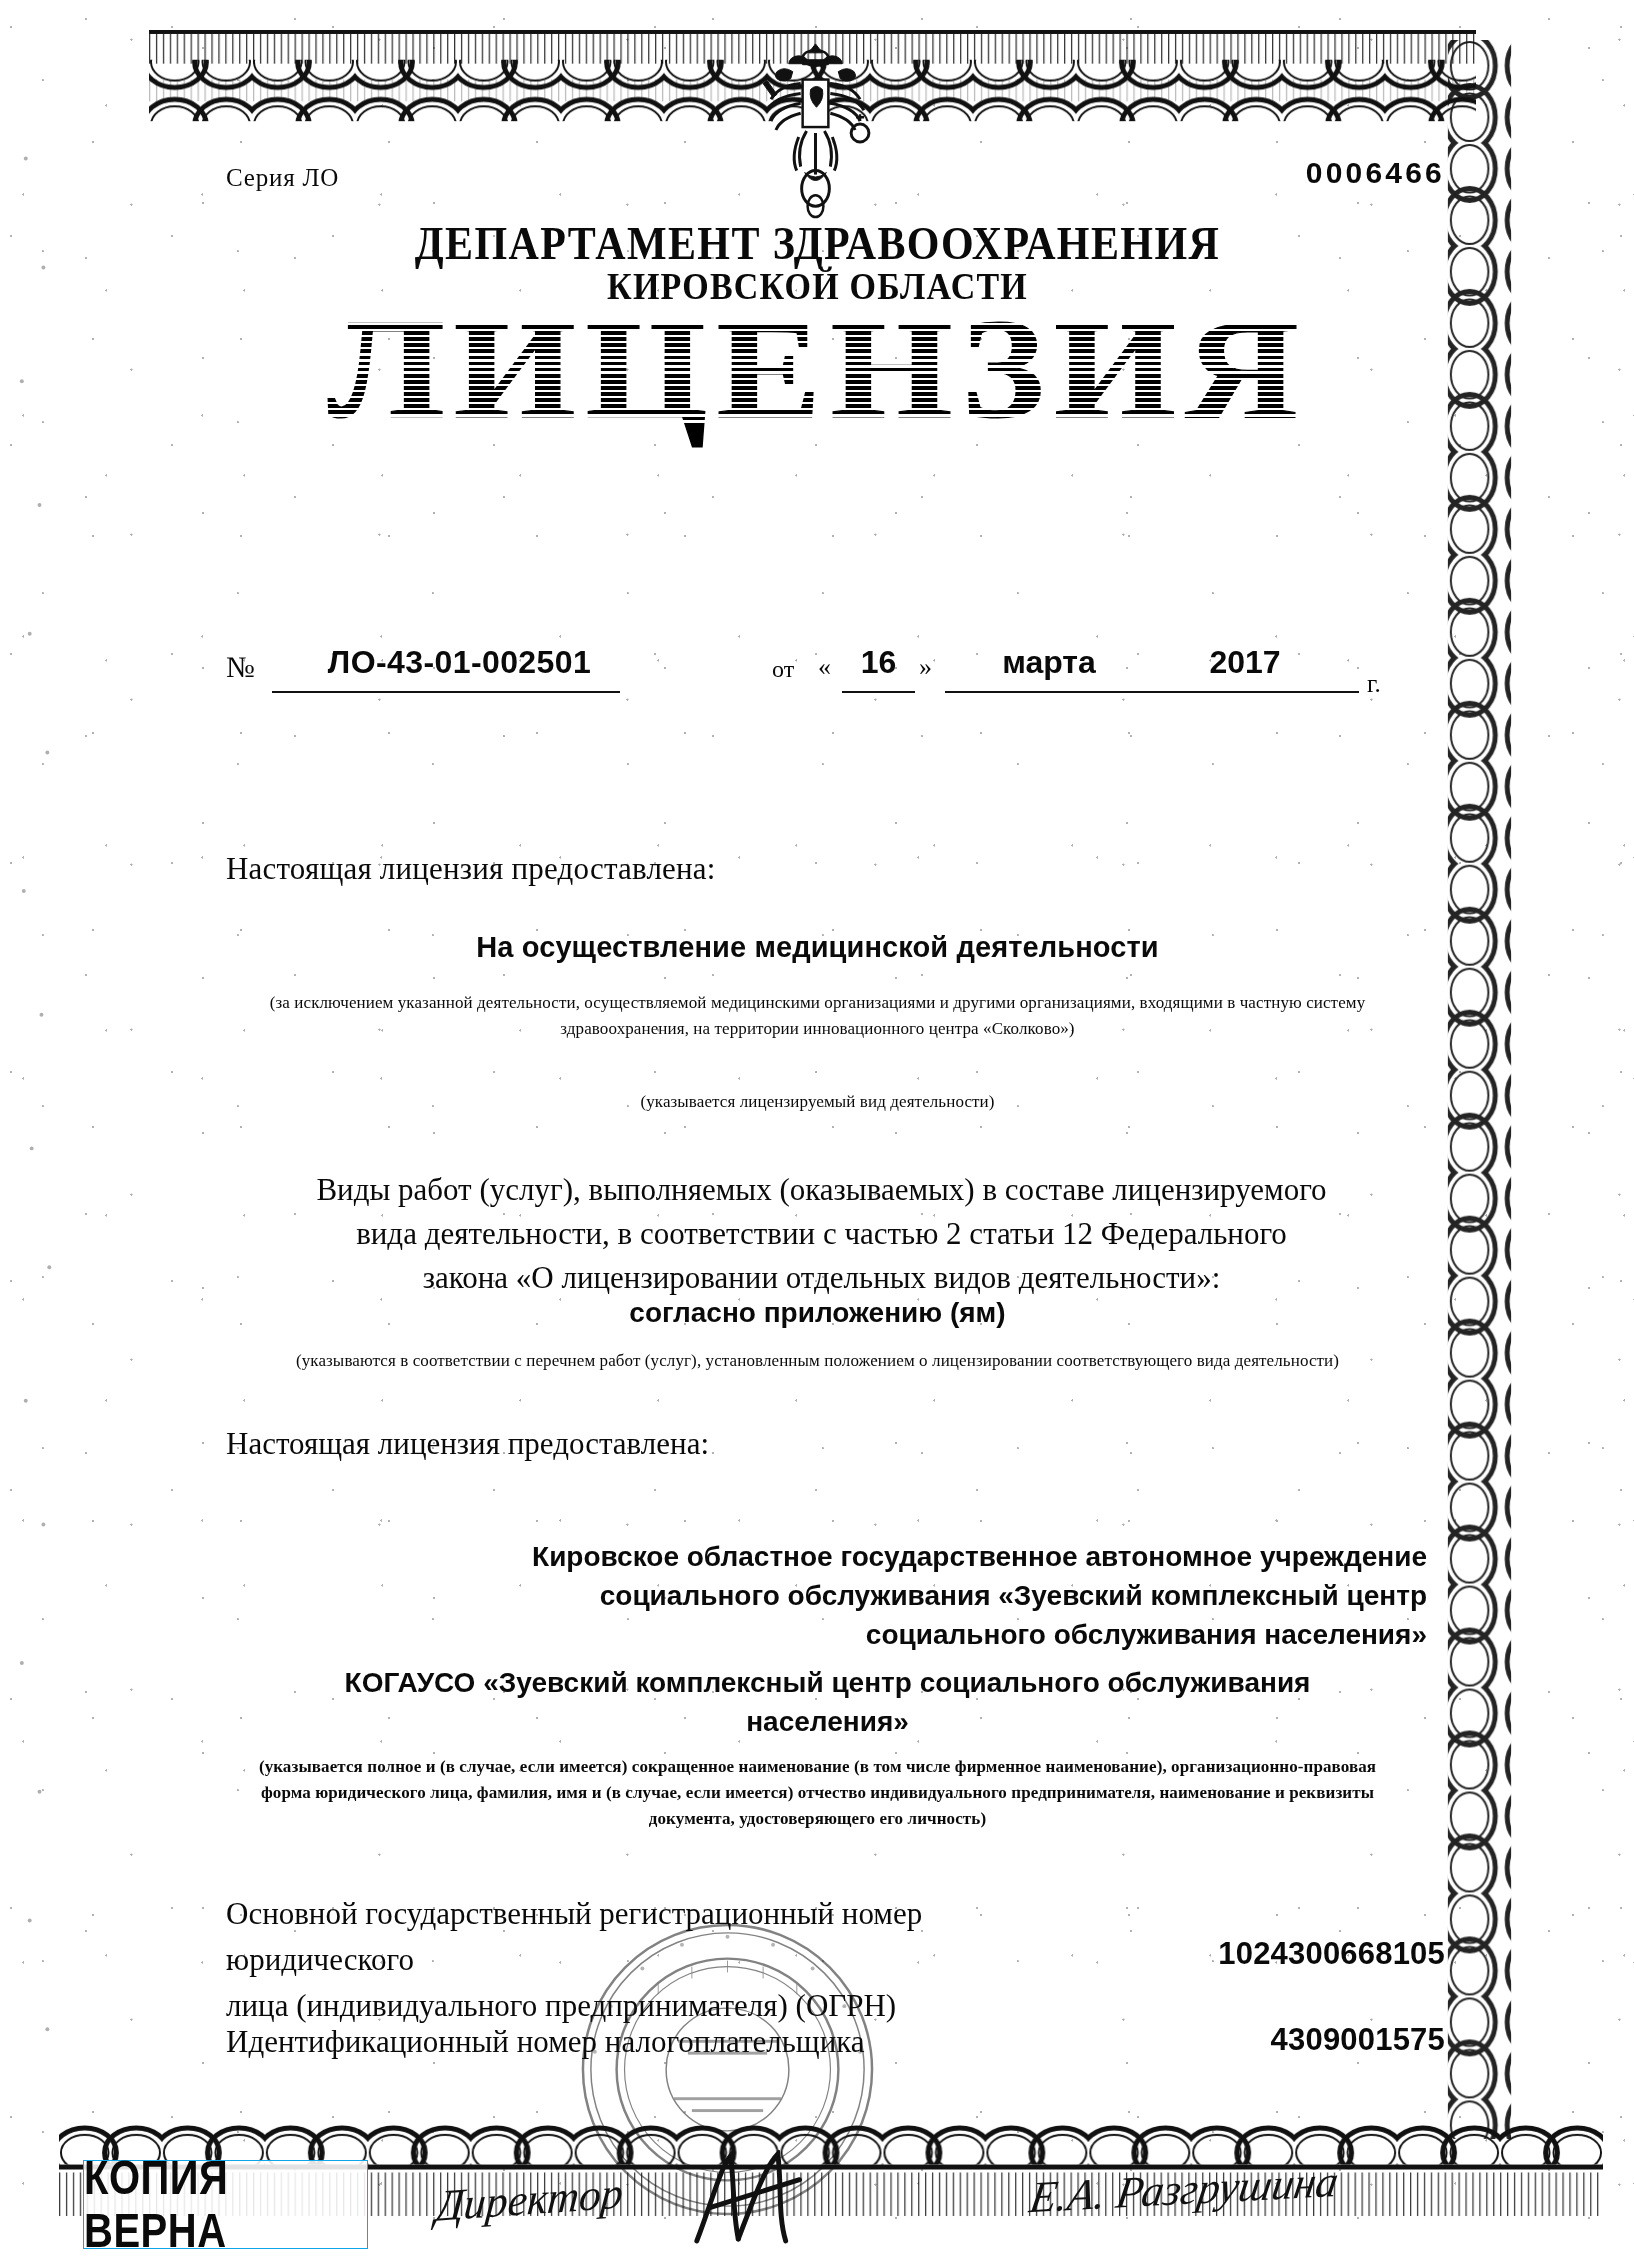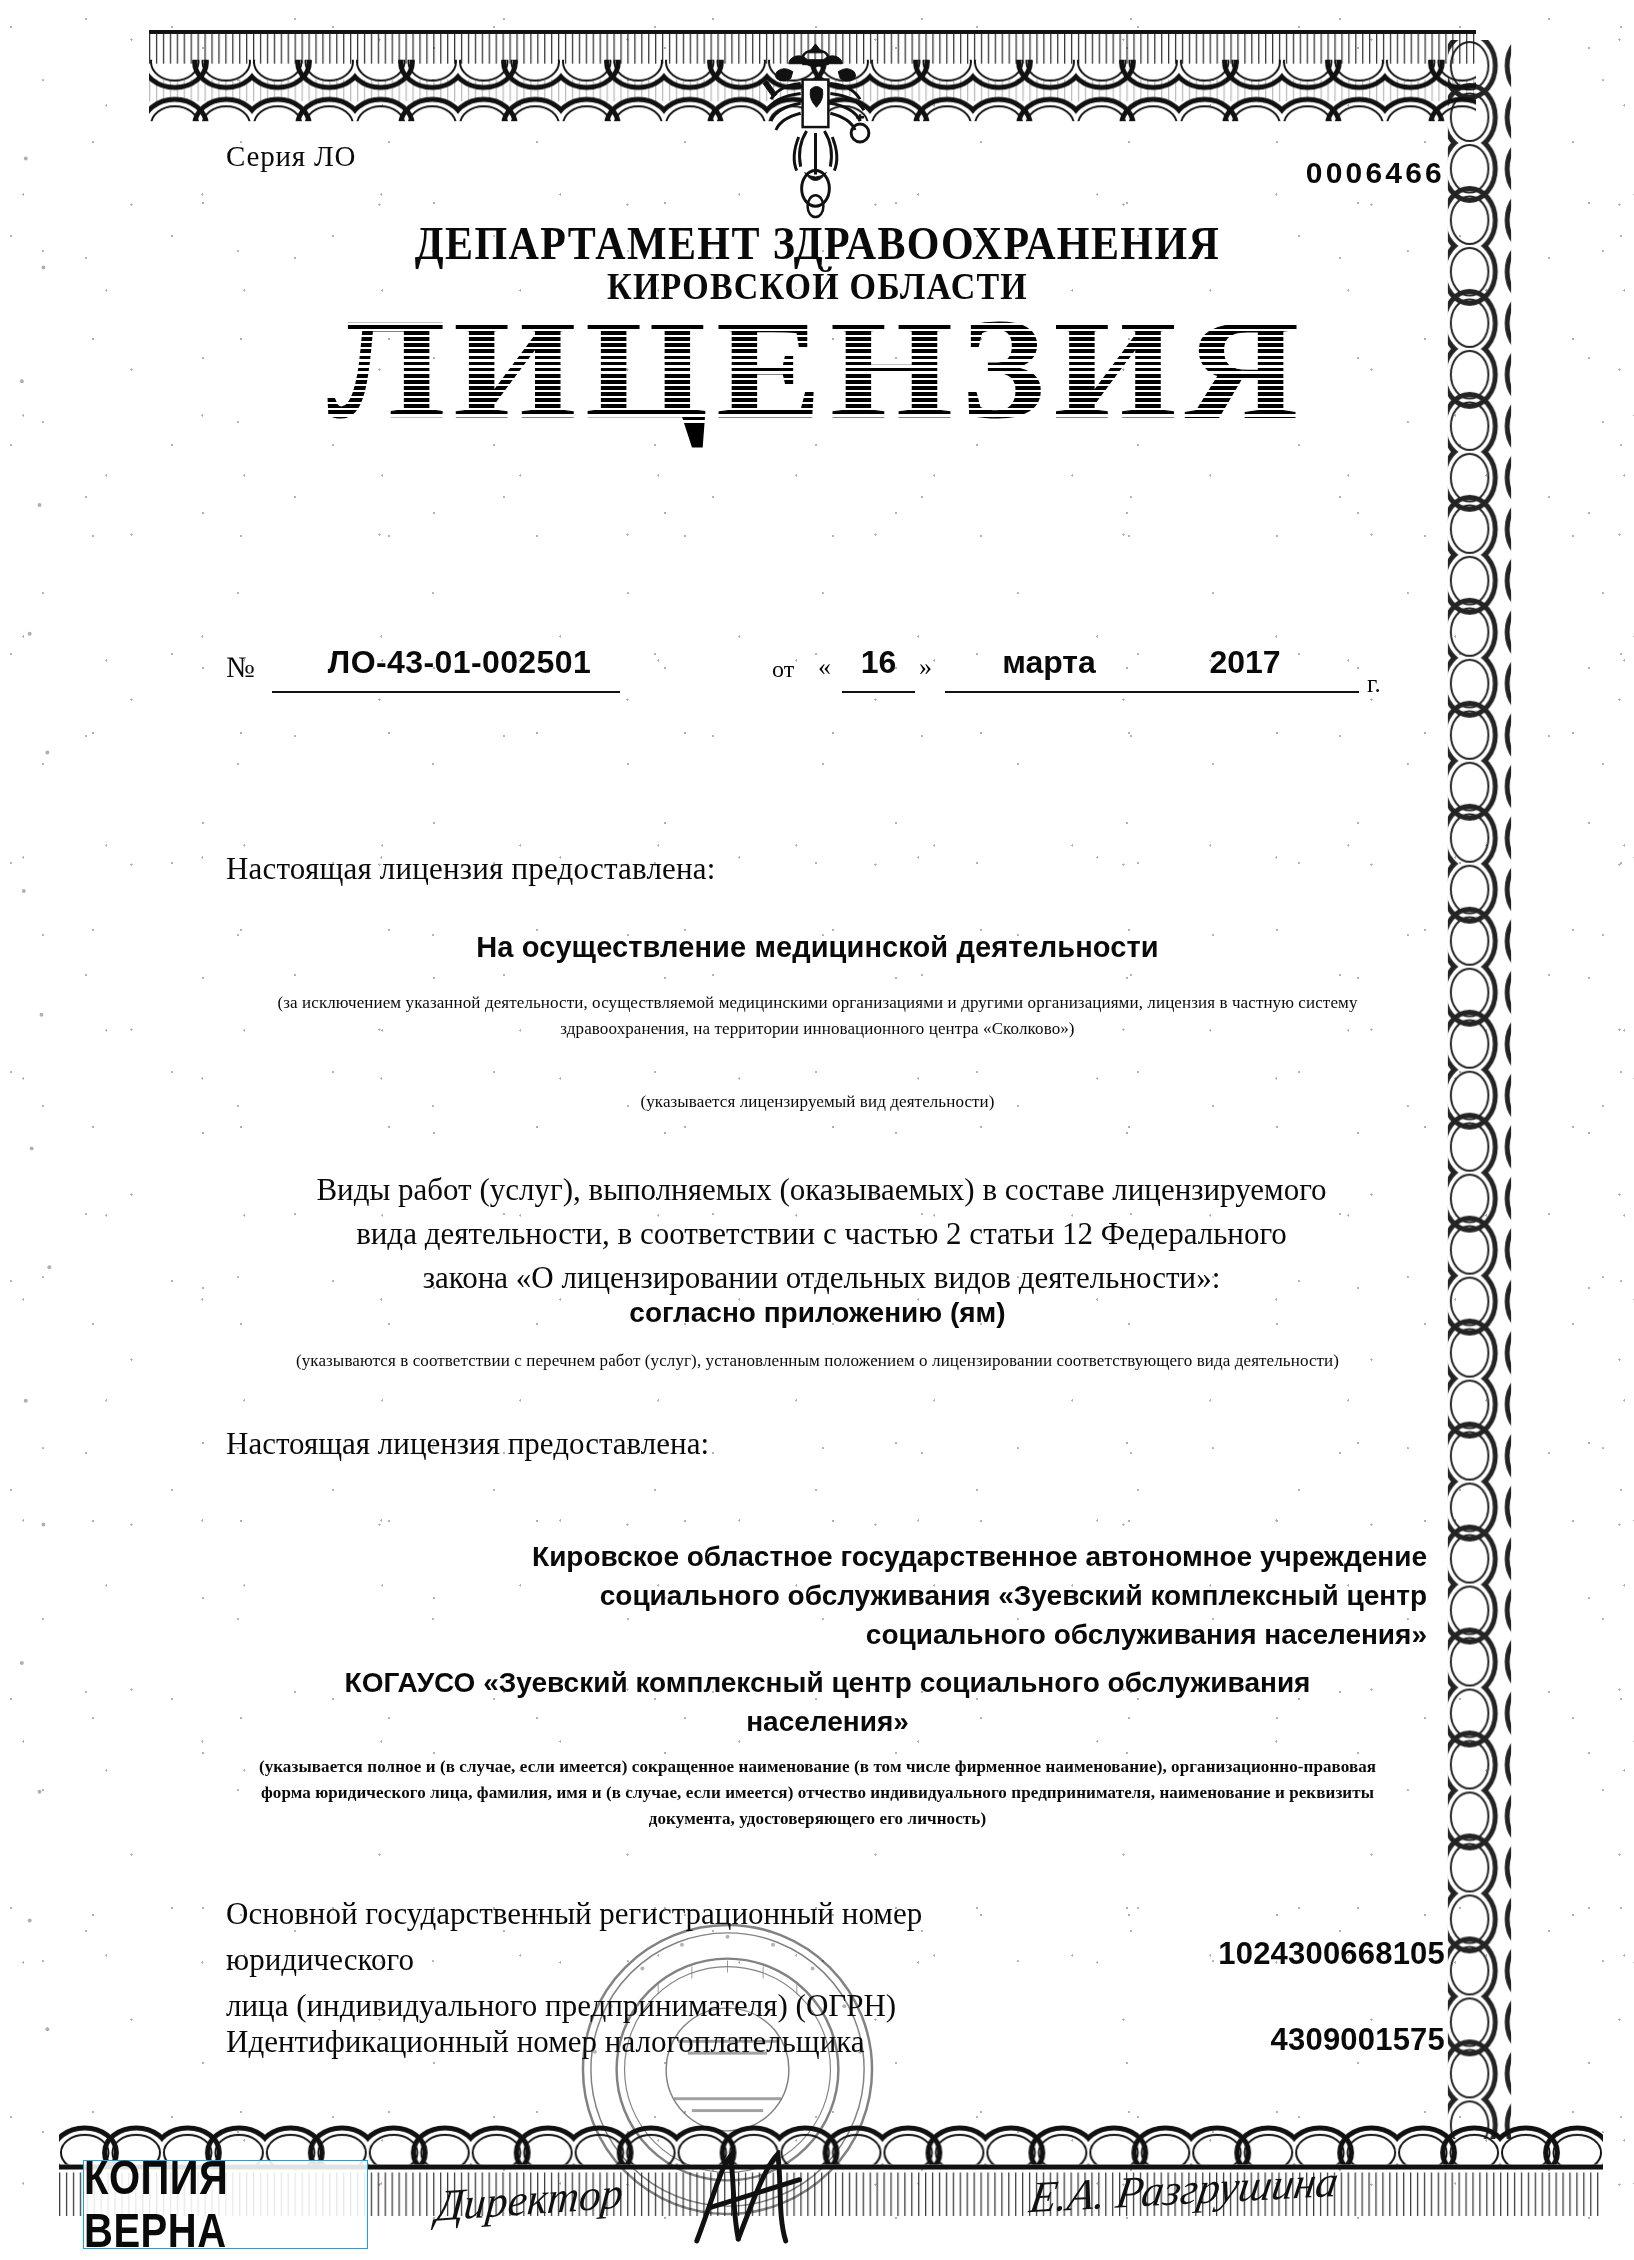--- a/index.html
+++ b/index.html
@@ -72,22 +72,22 @@
   
   .emblem {
     position: absolute;
     left: 741px; top: 38px;
     width: 149px; height: 188px;
   }
 
   
   .serial {
     position: absolute;
-    left: 226px; top: 140px;
-    font-size: 29px;
+    left: 226px; top: 164px;
+    font-size: 25px;
     letter-spacing: 0.8px;
     white-space: nowrap;
   }
   .blank-no {
     position: absolute;
     right: 190px; top: 156px;
     font-family: "Liberation Sans", sans-serif;
     font-weight: bold;
     font-size: 30px;
     letter-spacing: 3.2px;
@@ -487,21 +487,21 @@
     <div class="dayval">16</div>
     <div class="qclose">»</div>
     <div class="monline"></div>
     <div class="monval">марта</div>
     <div class="yearval">2017</div>
     <div class="gsuffix">г.</div>
   </div>
 
   <div class="granted1">Настоящая лицензия предоставлена:</div>
   <div class="activity">На осуществление медицинской деятельности</div>
-  <div class="fineprint fp-excl">(за исключением указанной деятельности, осуществляемой медицинскими организациями и другими организациями, лицензия в частную систему здравоохранения, на территории инновационного центра «Сколково»)</div>
+  <div class="fineprint fp-excl">(за исключением указанной деятельности, осуществляемой медицинскими организациями и другими организациями, входящими в частную систему здравоохранения, на территории инновационного центра «Сколково»)</div>
   <div class="fineprint fp-hint1">(указывается лицензируемый вид деятельности)</div>
 
   <div class="works">
     <span class="ln">Виды работ (услуг), выполняемых (оказываемых) в составе лицензируемого</span>
     <span class="ln">вида деятельности, в соответствии  с частью 2 статьи 12 Федерального</span>
     <span class="ln">закона «О лицензировании отдельных видов деятельности»:</span>
   </div>
   <div class="annex">согласно приложению (ям)</div>
   <div class="fineprint fp-hint2">(указываются в соответствии с перечнем работ (услуг), установленным положением о лицензировании соответствующего вида деятельности)</div>
 

